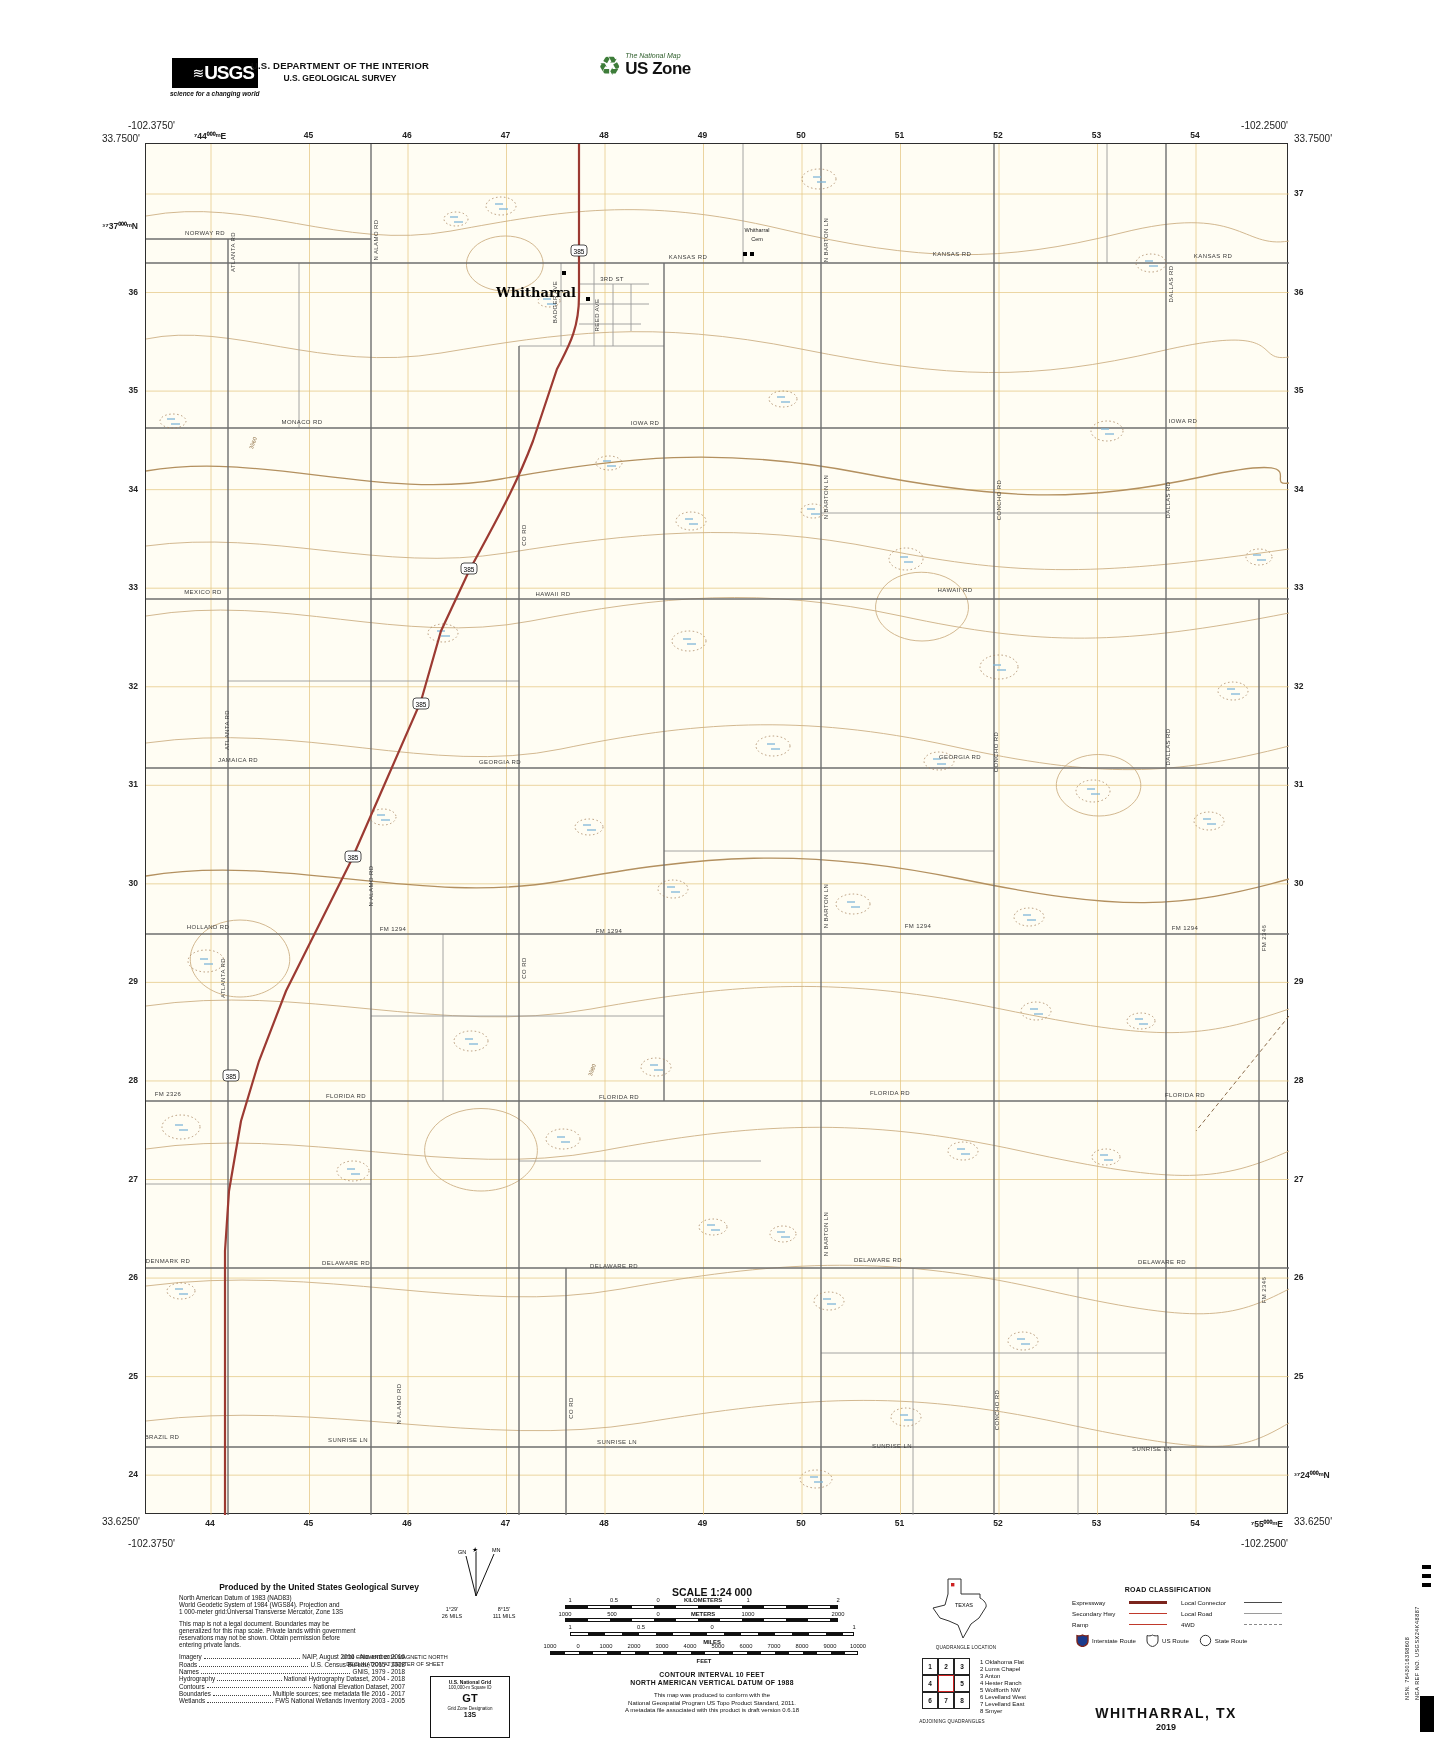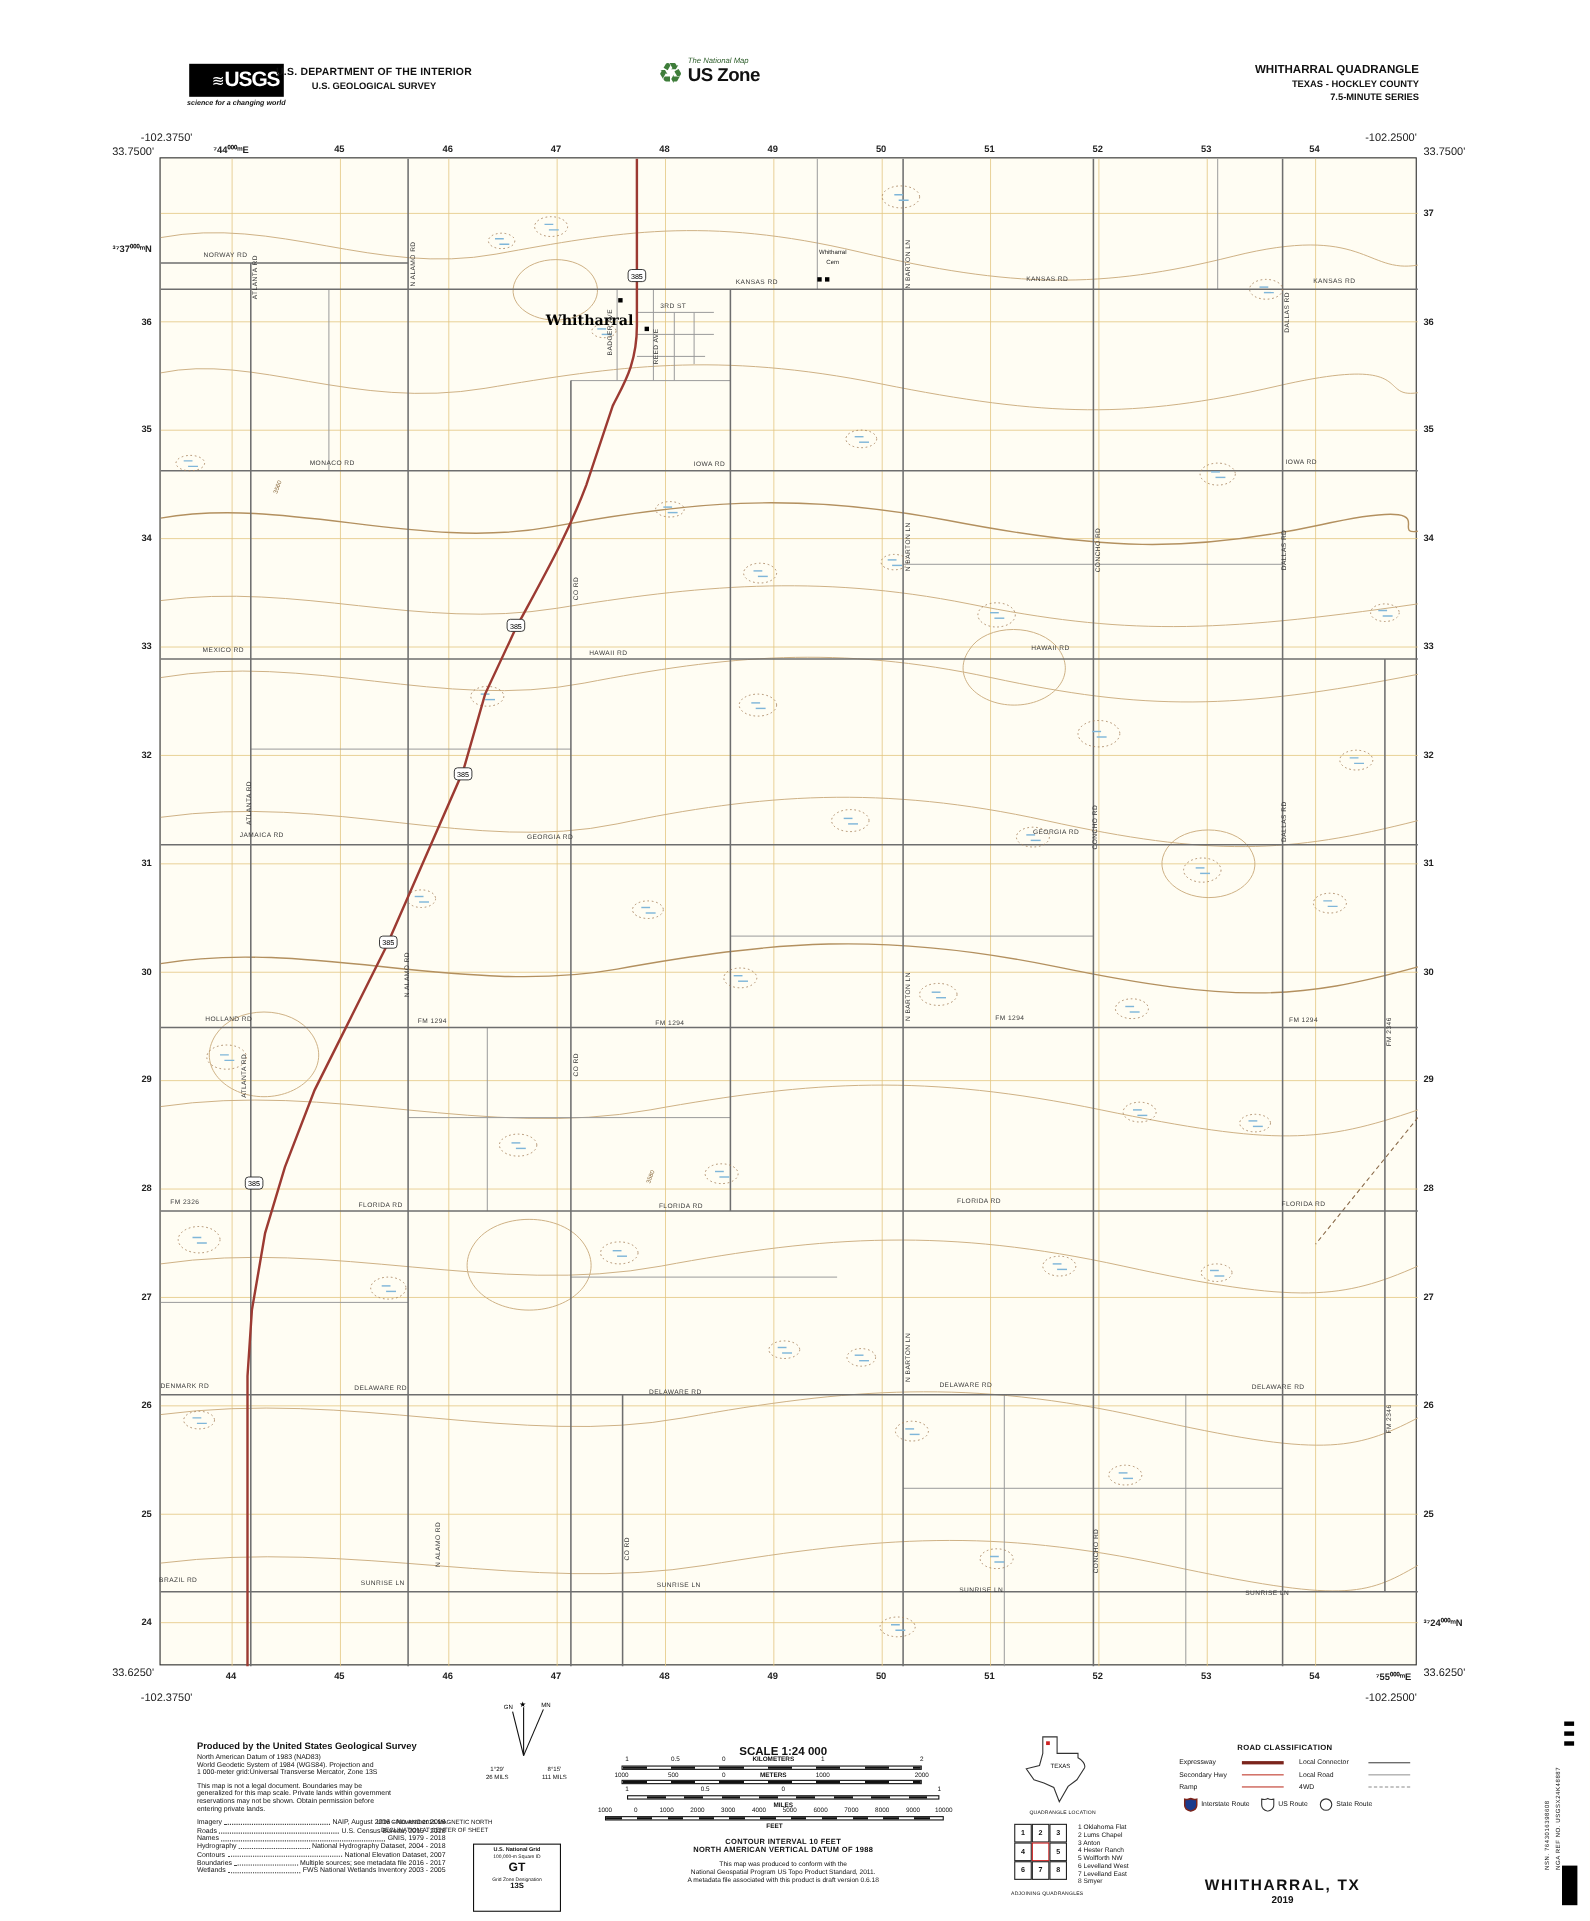--- a/index.html
+++ b/index.html
@@ -34,21 +34,21 @@
   .gridnum.side{transform:none;}
   .corner{font-size:10px;color:#222;}
   .rl{font-size:6px;color:#3a3a3a;letter-spacing:.4px;transform:translate(-50%,-50%);}
   .rl.v{transform:translate(-50%,-50%) rotate(-90deg);}
   .townname{font-family:"DejaVu Serif",serif;font-weight:bold;font-size:13px;color:#000;
             transform:translate(-50%,-50%);}
   .cem{font-size:5.5px;color:#222;transform:translate(-50%,-50%);}
   .contlbl{font-size:5.5px;color:#8a6a3e;transform:translate(-50%,-50%) rotate(-70deg);}
   
   .f{position:absolute;}
-  .prod-title{font-size:8.5px;font-weight:bold;}
+  .prod-title{font-size:8.5px;font-weight:bold;text-align:right;}
   .ftiny{font-size:6.3px;line-height:7.2px;color:#111;}
   .src-row{display:flex;font-size:6.3px;line-height:7.3px;width:226px;}
   .src-dots{flex:1;border-bottom:1px dotted #444;margin:0 2px 1.5px 2px;}
   .scale-title{font-size:10.5px;font-weight:bold;transform:translate(-50%,0);}
   .bar{position:absolute;height:4px;border:.6px solid #111;}
   .bar.km{background:repeating-linear-gradient(90deg,#111 0 22px,#fff 22px 44px);}
   .bar.mi{background:repeating-linear-gradient(90deg,#fff 0 17px,#111 17px 34px);}
   .bar.ft{background:repeating-linear-gradient(90deg,#111 0 14px,#fff 14px 28px);}
   .tick{font-size:5.8px;transform:translate(-50%,0);}
   .unit{font-size:5.8px;font-weight:bold;transform:translate(-50%,0);}
@@ -88,25 +88,20 @@
   <div class="dept" data-interactable="false">
     <div class="l1" data-interactable="false">U.S. DEPARTMENT OF THE INTERIOR</div>
     <div class="l2" data-interactable="false">U.S. GEOLOGICAL SURVEY</div>
   </div>
   <div class="ustopo" data-interactable="false">
     <span class="ustopo-icon" data-interactable="false">♻</span>
     <span class="ustopo-text">
       <div class="b1" data-interactable="false">The National Map</div>
       <div class="b2" data-interactable="false">US Zone</div>
     </span>
-  </div>
-  <div class="quad" data-interactable="false">
-    <div class="q1" data-interactable="false">WHITHARRAL QUADRANGLE</div>
-    <div class="q2" data-interactable="false">TEXAS - HOCKLEY COUNTY</div>
-    <div class="q3" data-interactable="false">7.5-MINUTE SERIES</div>
   </div>
 
   <div class="map-frame" data-interactable="false">
     <svg id="map-svg" width="1143" height="1371" viewBox="145 143 1143 1371" data-interactable="false" xmlns="http://www.w3.org/2000/svg">
       <g id="g-grid">
           <line x1="210" y1="143" x2="210" y2="1514" stroke="#e3c57f" stroke-width="0.9" opacity="0.8" data-interactable="false"></line>
           <line x1="308.5" y1="143" x2="308.5" y2="1514" stroke="#e3c57f" stroke-width="0.9" opacity="0.8" data-interactable="false"></line>
           <line x1="407" y1="143" x2="407" y2="1514" stroke="#e3c57f" stroke-width="0.9" opacity="0.8" data-interactable="false"></line>
           <line x1="505.5" y1="143" x2="505.5" y2="1514" stroke="#e3c57f" stroke-width="0.9" opacity="0.8" data-interactable="false"></line>
           <line x1="604" y1="143" x2="604" y2="1514" stroke="#e3c57f" stroke-width="0.9" opacity="0.8" data-interactable="false"></line>

